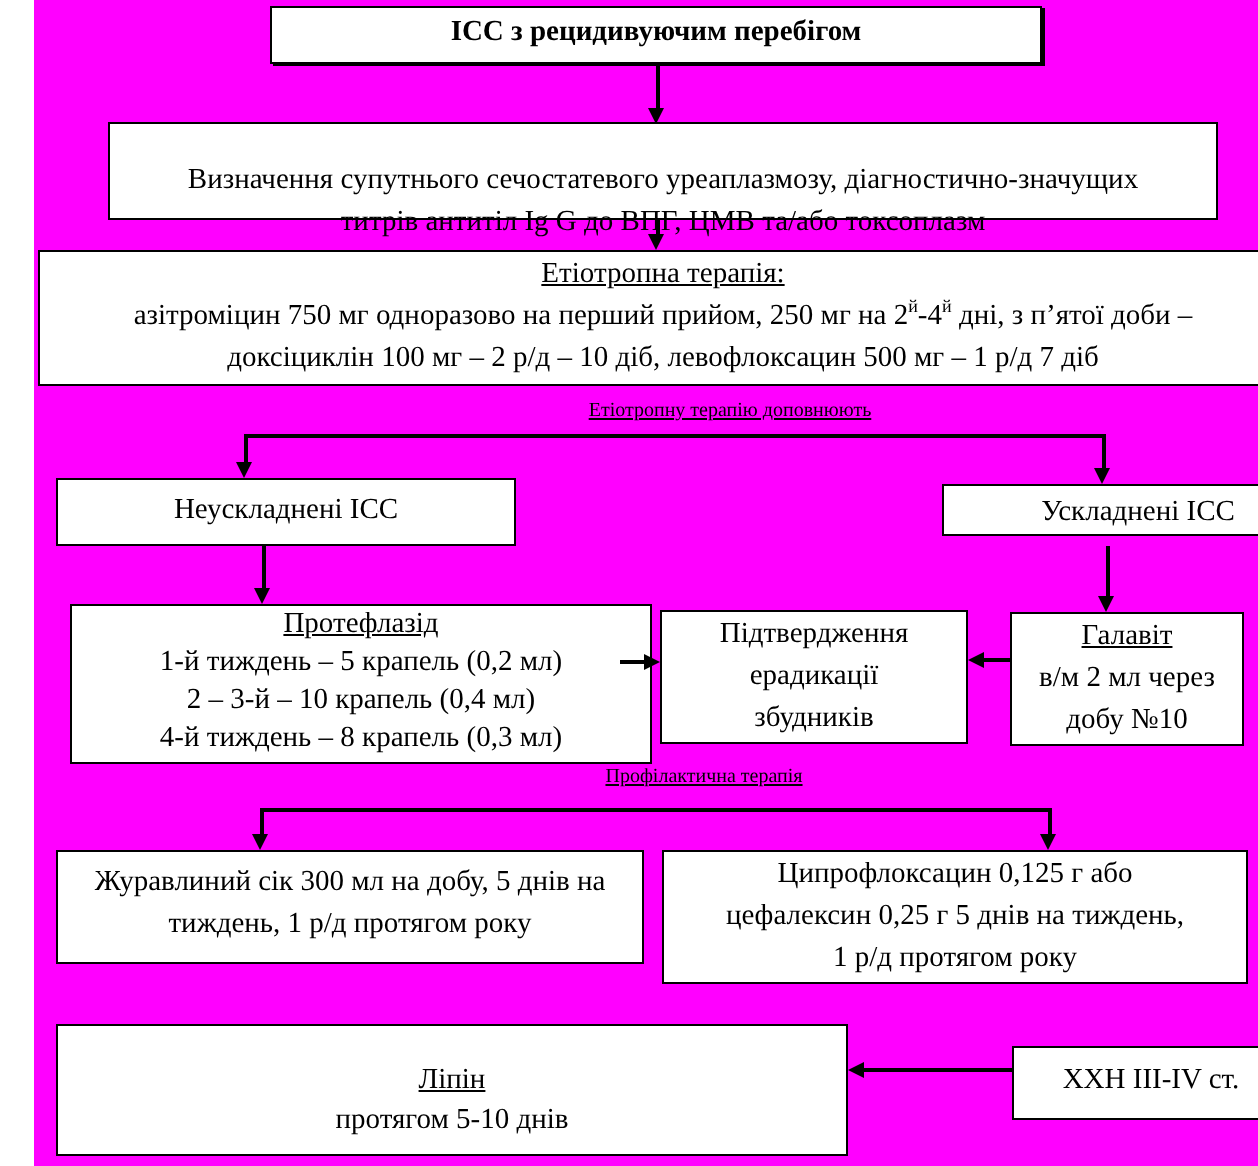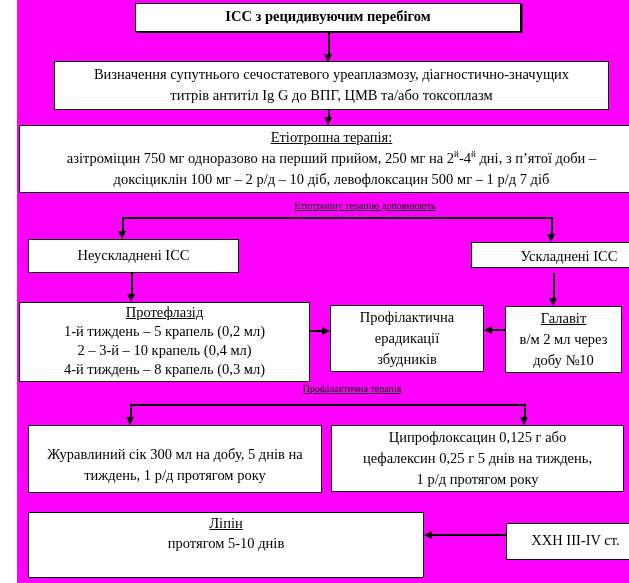--- a/index.html
+++ b/index.html
@@ -24,32 +24,32 @@
     border-top:8px solid #000; }
   .ah-left { position:absolute; width:0; height:0;
     border-top:4.5px solid transparent; border-bottom:4.5px solid transparent;
     border-right:8px solid #000; }
   .ah-right { position:absolute; width:0; height:0;
     border-top:4.5px solid transparent; border-bottom:4.5px solid transparent;
     border-left:8px solid #000; }
   sup { font-size:9px; line-height:0; }
   #box-title { left:118px; top:3px; width:386px; height:29px;
     font-weight:bold; line-height:25px; box-shadow:1.5px 1px 0 #000; }
-  #box-diagnostics { left:37px; top:61px; width:555px; height:49px; padding-top:2px; }
+  #box-diagnostics { left:37px; top:61px; width:555px; height:49px; padding-top:18px; }
   #box-etiotropic { left:2px; top:125px; width:625px; height:68px; padding-top:1px; }
   #label-supplement { left:68px; top:200px; width:560px; }
-  #box-uncomplicated { left:11px; top:239px; width:211px; height:34px; line-height:30px; }
+  #box-uncomplicated { left:11px; top:239px; width:230px; height:34px; line-height:30px; }
   #box-complicated { left:454px; top:242px; width:196px; height:26px; line-height:27px; }
-  #box-proteflazid { left:2px; top:302px; width:291px; height:80px; line-height:19px; }
+  #box-proteflazid { left:18px; top:302px; width:291px; height:80px; line-height:19px; }
   #box-eradication { left:313px; top:305px; width:154px; height:67px; padding-top:1px; }
   #box-galavit { left:488px; top:306px; width:117px; height:67px; padding-top:1px; }
   #label-prophylaxis { left:55px; top:383px; width:560px; }
-  #box-cranberry { left:11px; top:425px; width:294px; height:68px; padding-top:18px; }
+  #box-cranberry { left:11px; top:425px; width:294px; height:57px; padding-top:5px; }
   #box-cipro { left:314px; top:425px; width:293px; height:67px; padding-top:1px; }
-  #box-lipin { left:11px; top:512px; width:396px; height:66px; padding-top:0; line-height:20px; }
+  #box-lipin { left:11px; top:512px; width:396px; height:66px; padding-top:17px; line-height:20px; }
   #box-ckd { left:489px; top:523px; width:139px; height:37px; line-height:33px; }
 </style>
 </head>
 <body>
 
 <div id="stage">
 
   <div id="box-title" class="box">
     <span>ІСС з рецидивуючим перебігом</span>
   </div>
@@ -92,21 +92,21 @@
     <div class="ttl">Протефлазід</div>
     <div>1-й тиждень – 5 крапель (0,2 мл)</div>
     <div>2 – 3-й – 10 крапель (0,4 мл)</div>
     <div>4-й тиждень – 8 крапель (0,3 мл)</div>
   </div>
 
   <div class="hline" style="left:293px;top:330px;width:14px"></div>
   <div class="ah-right" style="left:305px;top:326.5px"></div>
 
   <div id="box-eradication" class="box">
-    <div>Профілактична</div>
+    <div>Підтвердження</div>
     <div>ерадикації</div>
     <div>збудників</div>
   </div>
 
   <div class="hline" style="left:474px;top:329px;width:14px"></div>
   <div class="ah-left" style="left:467px;top:325.5px"></div>
 
   <div class="vline" style="left:536px;top:273px;height:26px"></div>
   <div class="ah-down" style="left:532px;top:298px"></div>
 

